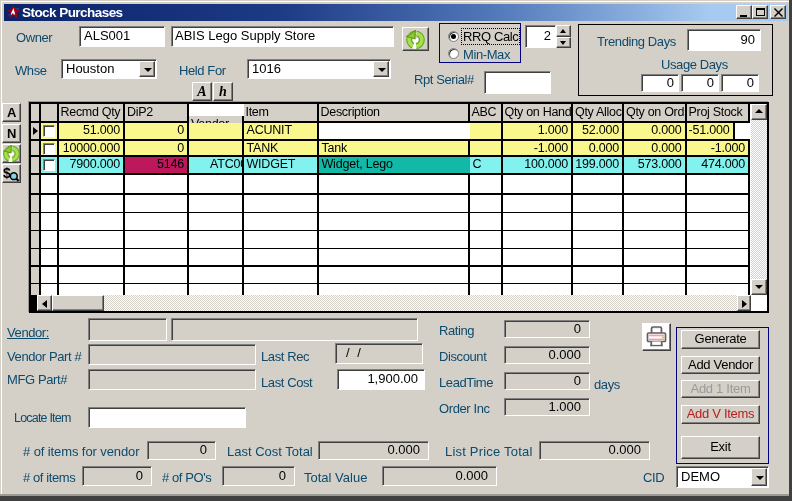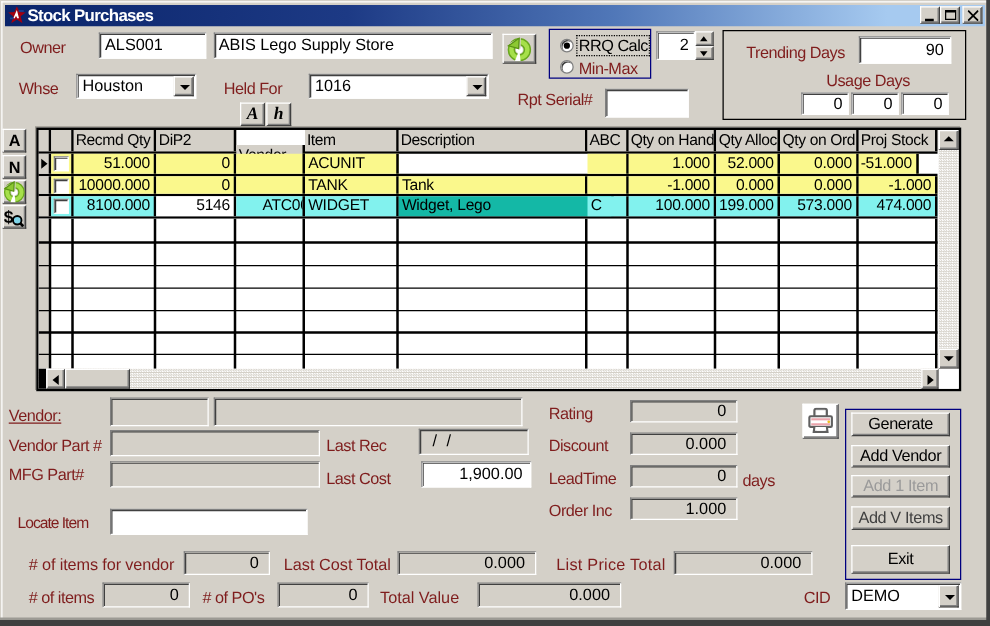--- a/index.html
+++ b/index.html
@@ -1,18 +1,18 @@
 <!DOCTYPE html>
 <html><head><meta charset="utf-8">
 <style>
 *{margin:0;padding:0;box-sizing:border-box;}
 html,body{width:792px;height:501px;overflow:hidden;}
 body{font-family:"Liberation Sans",sans-serif;background:#d4d0c8;position:relative;}
 .ab{position:absolute;}
-.lbl{position:absolute;font-size:13px;letter-spacing:-0.4px;color:#7f1d1d;white-space:nowrap;}
+.lbl{position:absolute;font-size:13px;letter-spacing:-0.4px;color:#0c4a6e;white-space:nowrap;}
 .sk{position:absolute;background:#fff;border:1px solid;border-color:#808080 #fff #fff #808080;box-shadow:inset 1px 1px 0 #404040;}
 .skg{position:absolute;background:#d4d0c8;border:1px solid;border-color:#808080 #fff #fff #808080;box-shadow:inset 1px 1px 0 #404040;}
 .rs{position:absolute;background:#d4d0c8;border:1px solid;border-color:#fff #404040 #404040 #fff;box-shadow:inset -1px -1px 0 #808080;}
 .btn{position:absolute;background:#d4d0c8;border:1px solid;border-color:#fff #404040 #404040 #fff;box-shadow:inset -1px -1px 0 #808080;font-size:13px;letter-spacing:-0.3px;text-align:center;color:#000;}
 .num{text-align:right;}
 .cell{position:absolute;top:0;height:100%;font-size:12.5px;letter-spacing:-0.2px;overflow:hidden;white-space:nowrap;border-right:2px solid #000;line-height:15px;}
 .hcell{position:absolute;top:0;height:100%;font-size:12.5px;letter-spacing:-0.3px;overflow:hidden;white-space:nowrap;border-right:2px solid #000;background:#d4d0c8;line-height:16px;padding-left:2px;}
 .cb{position:absolute;left:2px;top:2px;width:12px;height:12px;background:#fff;border:1px solid;border-color:#808080 #fff #fff #808080;box-shadow:inset 1px 1px 0 #404040;}
 .darr{width:0;height:0;border-left:4px solid transparent;border-right:4px solid transparent;border-top:4px solid #000;}
 .uarr{width:0;height:0;border-left:4px solid transparent;border-right:4px solid transparent;border-bottom:4px solid #000;}
@@ -150,22 +150,22 @@
     <div class="cell" style="left:471.5px;width:70.5px;background:#faf88c;text-align:right;padding-right:3px;">-1.000</div>
     <div class="cell" style="left:542px;width:51px;background:#faf88c;text-align:right;padding-right:3px;">0.000</div>
     <div class="cell" style="left:593px;width:62.5px;background:#faf88c;text-align:right;padding-right:3px;">0.000</div>
     <div class="cell" style="left:655.5px;width:63.5px;background:#faf88c;text-align:right;padding-right:3px;">-1.000</div>
   </div>
 <div class="ab" style="left:31px;top:157px;width:719px;height:18px;border-bottom:2px solid #000;">
     <div class="cell" style="left:0px;width:9.5px;background:#d4d0c8;"></div>
     <div class="cell" style="left:9.5px;width:18px;background:#82f2ee;">
       <div class="cb"></div>
     </div>
-    <div class="cell" style="left:27.5px;width:66.5px;background:#82f2ee;text-align:right;padding-right:3px;">8100.000</div>
-    <div class="cell" style="left:94px;width:64px;background:#ffffff;text-align:right;padding-right:3px;">5146</div>
+    <div class="cell" style="left:27.5px;width:66.5px;background:#82f2ee;text-align:right;padding-right:3px;">7900.000</div>
+    <div class="cell" style="left:94px;width:64px;background:#be185d;text-align:right;padding-right:3px;">5146</div>
     <div class="cell" style="left:158px;width:54.5px;background:#82f2ee;padding-left:21px;">ATC001</div>
     <div class="cell" style="left:212.5px;width:75px;background:#82f2ee;padding-left:3px;">WIDGET</div>
     <div class="cell" style="left:287.5px;width:172px;background:#14b8a6;padding-left:3px;">Widget, Lego</div>
     <div class="cell" style="left:438.5px;width:33px;background:#82f2ee;padding-left:3px;">C</div>
     <div class="cell" style="left:471.5px;width:70.5px;background:#82f2ee;text-align:right;padding-right:3px;">100.000</div>
     <div class="cell" style="left:542px;width:51px;background:#82f2ee;text-align:right;padding-right:3px;">199.000</div>
     <div class="cell" style="left:593px;width:62.5px;background:#82f2ee;text-align:right;padding-right:3px;">573.000</div>
     <div class="cell" style="left:655.5px;width:63.5px;background:#82f2ee;text-align:right;padding-right:3px;">474.000</div>
   </div>
 <div class="ab" style="left:31px;top:175px;width:719px;height:120px;background:#fff;"></div>
@@ -235,21 +235,21 @@
 <rect x="4" y="8.6" width="15" height="1.7" fill="#eba4ac"></rect>
 <rect x="4" y="12.6" width="15" height="1.7" fill="#eba4ac"></rect>
 <circle cx="18" cy="11.4" r="1.1" fill="#f0c020"></circle>
 <path d="M6.5 15.5 L6 19.5 H17 L16.5 15.5" fill="#fff" stroke="#606060" stroke-width="1.7"></path>
 <rect x="8.2" y="16.8" width="6.6" height="1.8" fill="#fff"></rect>
 </svg></div>
 <div class="ab" style="left:676px;top:327px;width:93px;height:137px;border:1px solid #000080;"></div>
 <div class="btn" style="left:681px;top:330px;width:79px;height:18.5px;line-height:16.5px;color:#000;">Generate</div>
 <div class="btn" style="left:681px;top:355.5px;width:79px;height:18.5px;line-height:16.5px;color:#000;">Add Vendor</div>
 <div class="btn" style="left:681px;top:379.5px;width:79px;height:18.5px;line-height:16.5px;color:#9a9a9a;">Add 1 Item</div>
-<div class="btn" style="left:681px;top:405px;width:79px;height:18.5px;line-height:16.5px;color:#404040;">Add V Items</div>
+<div class="btn" style="left:681px;top:405px;width:79px;height:18.5px;line-height:16.5px;color:#b91c1c;">Add V Items</div>
 <div class="btn" style="left:681px;top:436px;width:79px;height:22.5px;line-height:20.5px;color:#000;">Exit</div>
 <div class="lbl" style="left:23px;top:444px;letter-spacing:-0.1px;"># of items for vendor</div>
 <div class="skg num" style="left:147px;top:441px;width:69px;height:19px;font-size:13px;line-height:16px;padding-right:8px;">0</div>
 <div class="lbl" style="left:227px;top:444px;letter-spacing:0px;">Last Cost Total</div>
 <div class="skg num" style="left:318px;top:441px;width:111px;height:19px;font-size:13px;line-height:16px;padding-right:8px;">0.000</div>
 <div class="lbl" style="left:445px;top:444px;letter-spacing:0.2px;">List Price Total</div>
 <div class="skg num" style="left:539px;top:441px;width:111px;height:19px;font-size:13px;line-height:16px;padding-right:8px;">0.000</div>
 <div class="lbl" style="left:23px;top:470px;"># of items</div>
 <div class="skg num" style="left:82px;top:466px;width:70px;height:20px;font-size:13px;line-height:17px;padding-right:8px;">0</div>
 <div class="lbl" style="left:162px;top:470px;"># of PO's</div>

